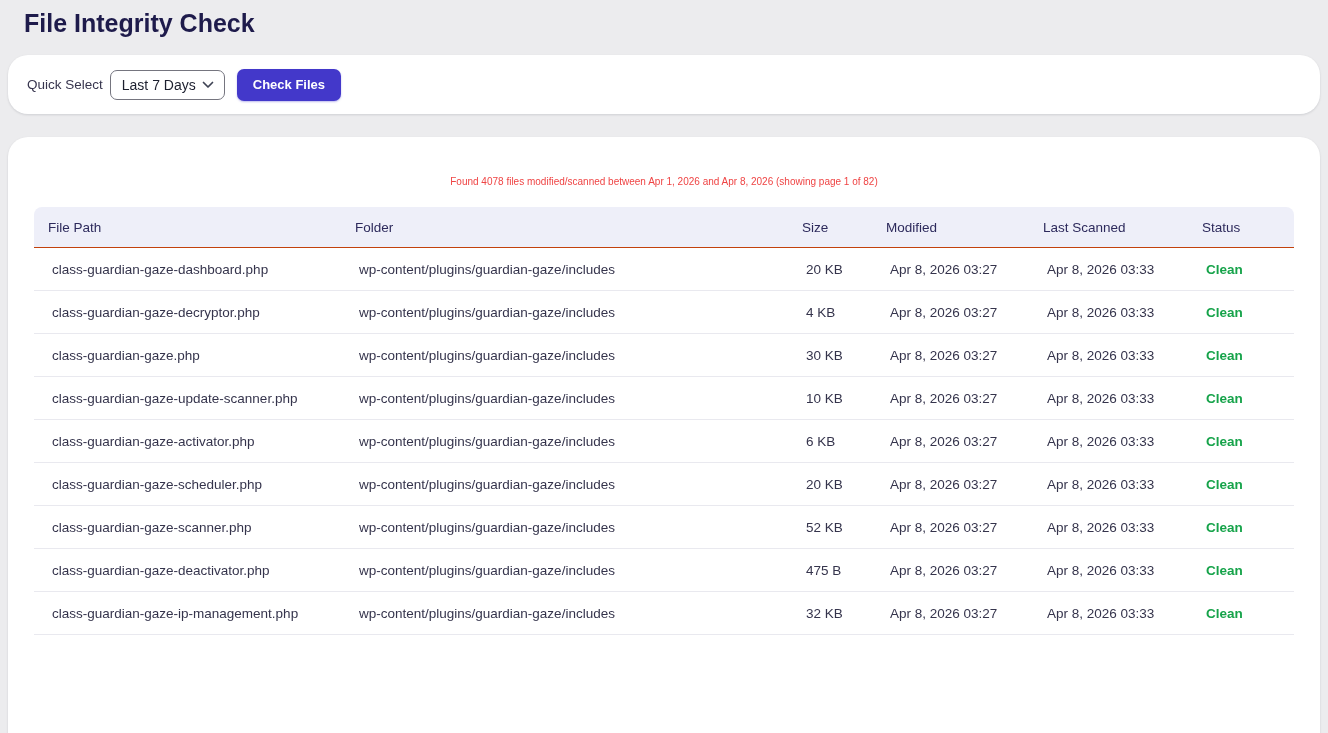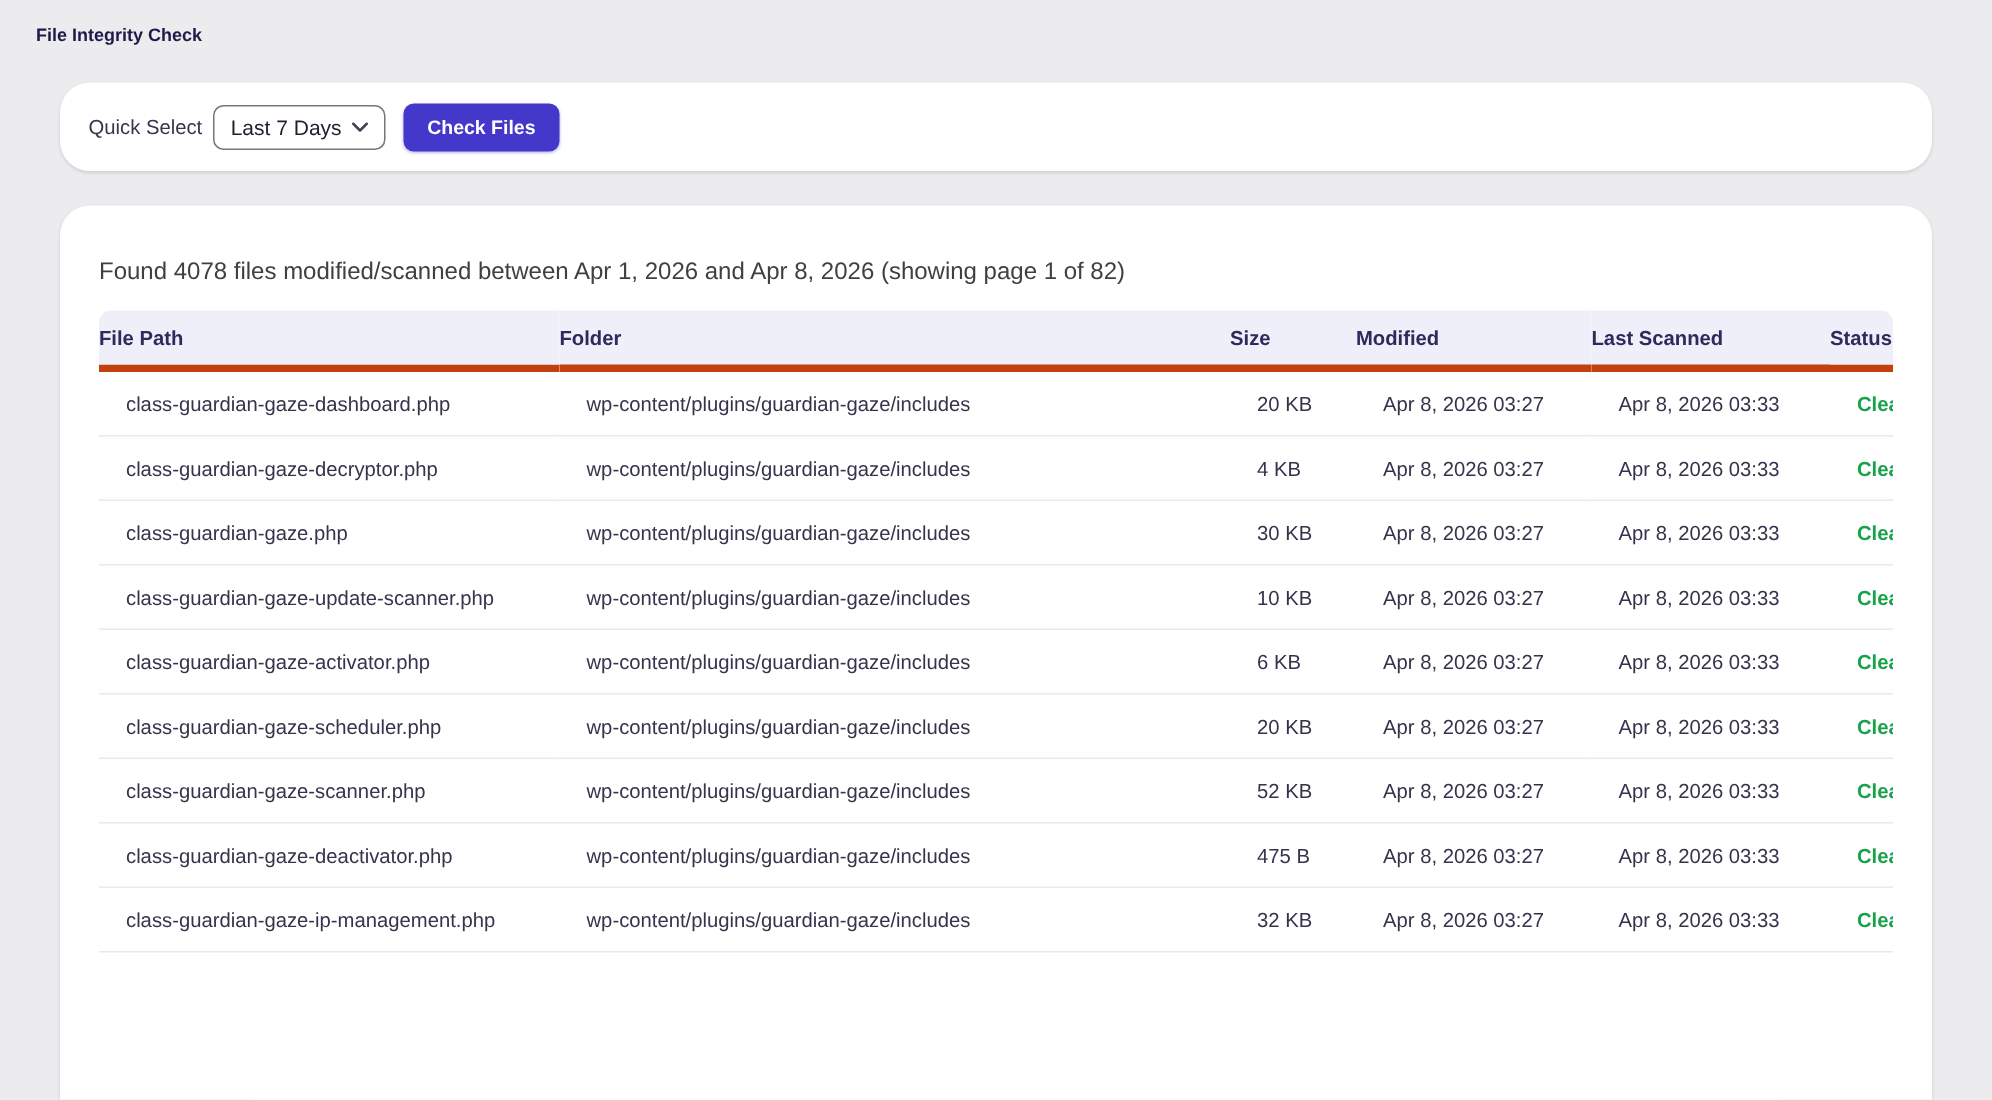--- a/index.html
+++ b/index.html
@@ -6,30 +6,30 @@
   html, body {
     margin: 0;
     width: 1328px;
     height: 733px;
     overflow: hidden;
     background: #ececee;
     font-family: "Liberation Sans", sans-serif;
   }
   .page-title {
     margin: 12px 24px 0;
-    font-size: 12px;
+    font-size: 25px;
     line-height: 23px;
     font-weight: bold;
     color: #1e1b4b;
   }
   .card {
     background: #ffffff;
     border-radius: 20px;
     box-shadow: 0 1px 3px rgba(16,24,40,.08), 0 1px 2px rgba(16,24,40,.05);
-    margin: 0 40px;
+    margin: 0 8px;
   }
   .controls-card {
     margin-top: 20px;
     height: 59px;
     display: flex;
     align-items: center;
     padding: 0 19px;
   }
   .quick-select-label {
     font-size: 13.5px;
@@ -67,45 +67,46 @@
     cursor: pointer;
     box-shadow: 0 1px 2px rgba(67,56,202,.35);
   }
   .results-card {
     margin-top: 23px;
     height: 800px;
     padding: 37px 26px 0;
   }
   .summary {
     margin: 0 0 17px 0;
-    font-size: 16px;
+    font-size: 10px;
     line-height: 16px;
-    color: #404040;
+    color: #ef4444;
+    text-align: center;
   }
   table.file-table {
     width: 100%;
     border-collapse: separate;
     border-spacing: 0;
     table-layout: fixed;
     font-size: 13.5px;
   }
   .file-table col.c-path   { width: 307px; }
   .file-table col.c-folder { width: 447px; }
   .file-table col.c-size   { width: 84px; }
   .file-table col.c-mod    { width: 157px; }
   .file-table col.c-scan   { width: 159px; }
   .file-table col.c-status { width: auto; }
   .file-table th {
     background: var(--header-bg, #eeeff9);
     height: 41px;
-    padding: 0 4px 0 0;
+    padding: 0 4px 0 14px;
     text-align: left;
-    font-weight: bold;
+    font-weight: normal;
     color: #2d2a5c;
-    border-bottom: 5px solid #c2410c;
+    border-bottom: 1px solid #c2410c;
   }
   .file-table th:first-child { border-top-left-radius: 8px; }
   .file-table th:last-child  { border-top-right-radius: 8px; }
   .file-table td {
     height: 43px;
     padding: 0 4px 0 18px;
     color: #35344c;
     border-bottom: 1px solid #e9e9ef;
     white-space: nowrap;
     overflow: hidden;

